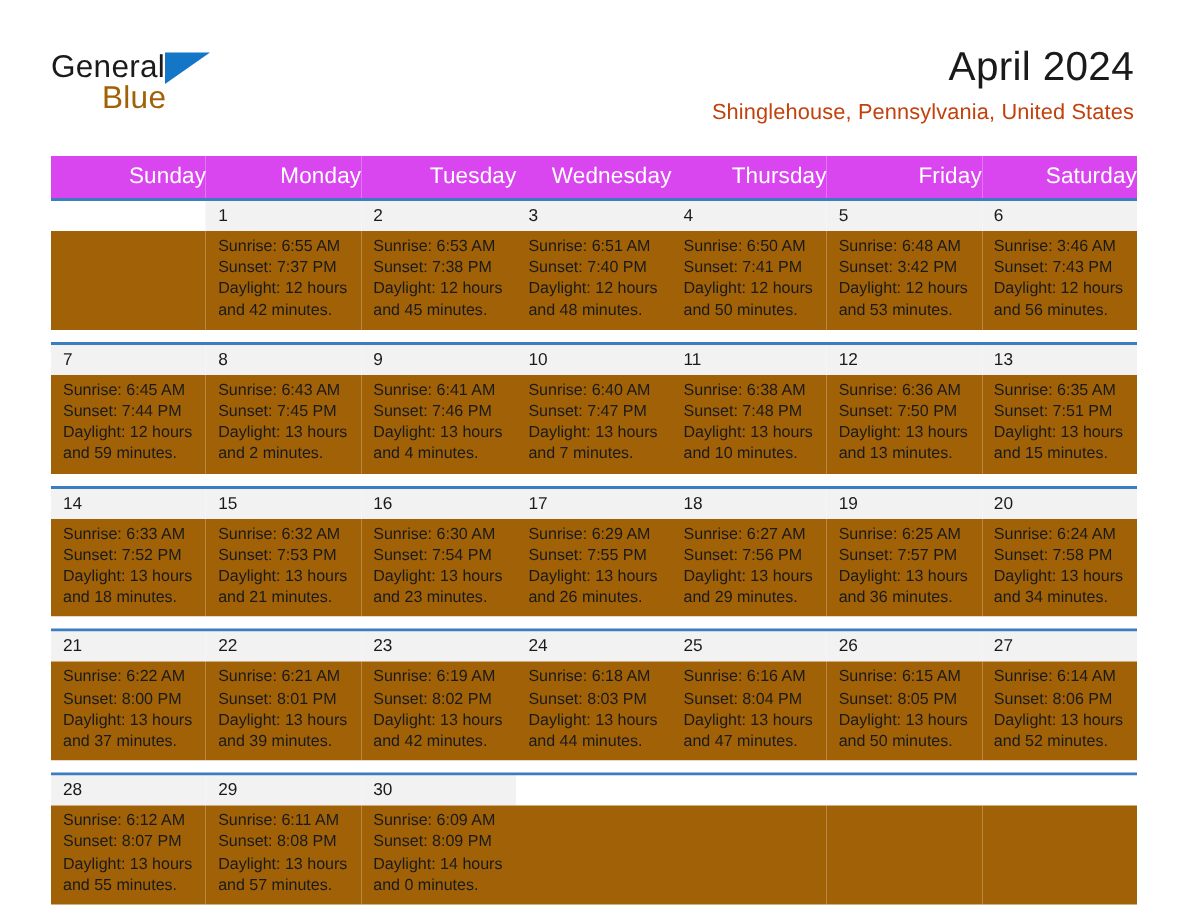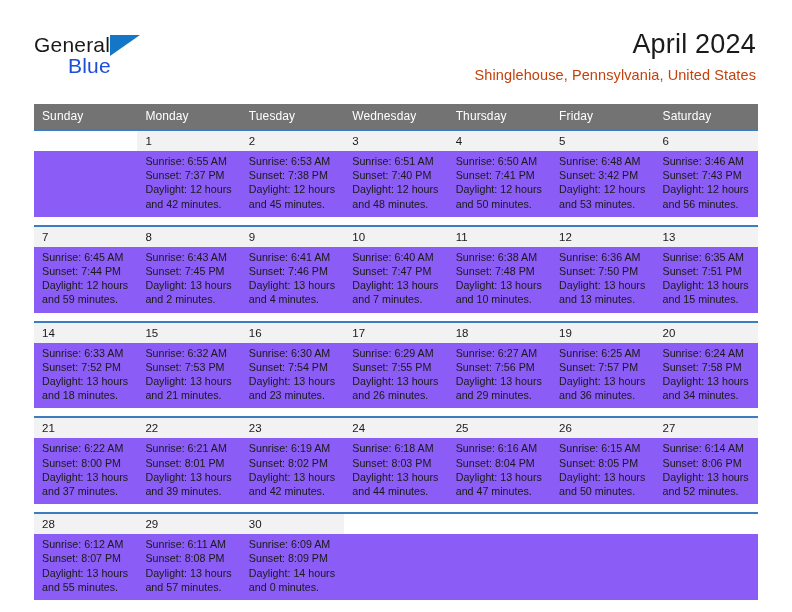--- a/index.html
+++ b/index.html
@@ -38,21 +38,21 @@
     height: 23px;
   }
   .logo-tri {
     display: inline-block;
     vertical-align: top;
     margin-left: -1px;
   }
   .logo-row2 {
     display: block;
     font-size: 21px;
-    color: #1d4ed8;
+    color: #a16207;
     letter-spacing: 0.2px;
     margin-top: -2px;
     margin-left: 34px;
   }
   .title-block {
     position: absolute;
     right: 36px;
     top: 28px;
     text-align: right;
   }
@@ -74,25 +74,25 @@
   
   .calendar {
     position: absolute;
     left: 34px;
     top: 104px;
     width: 724px;
     border-collapse: collapse;
     table-layout: fixed;
   }
   .calendar th {
-    background: #737373;
+    background: #d946ef;
     color: #ffffff;
-    font-size: 12px;
+    font-size: 15px;
     font-weight: normal;
-    text-align: left;
+    text-align: right;
     padding: 5px 0 6px 8px;
     letter-spacing: 0.1px;
   }
   .week-sep td {
     height: 2px;
     padding: 0;
     background: #3b7dc0;
   }
   .week-gap td {
     height: 8px;
@@ -102,21 +102,21 @@
   .daynum-row td {
     background: #f2f2f2;
     font-size: 11.5px;
     color: #1a1a1a;
     padding: 4px 0 4px 8px;
     height: 19px;
     vertical-align: top;
   }
   .daynum-row td.empty { background: #ffffff; }
   .info-row td {
-    background: #8b5cf6;
+    background: #a16207;
     font-size: 10.7px;
     color: #1a1a1a;
     padding: 3px 6px 6px 8px;
     vertical-align: top;
     line-height: 14.2px;
     height: 62px;
   }
   .info-row td .ln { display: block; white-space: nowrap; }
 </style>
 </head>

